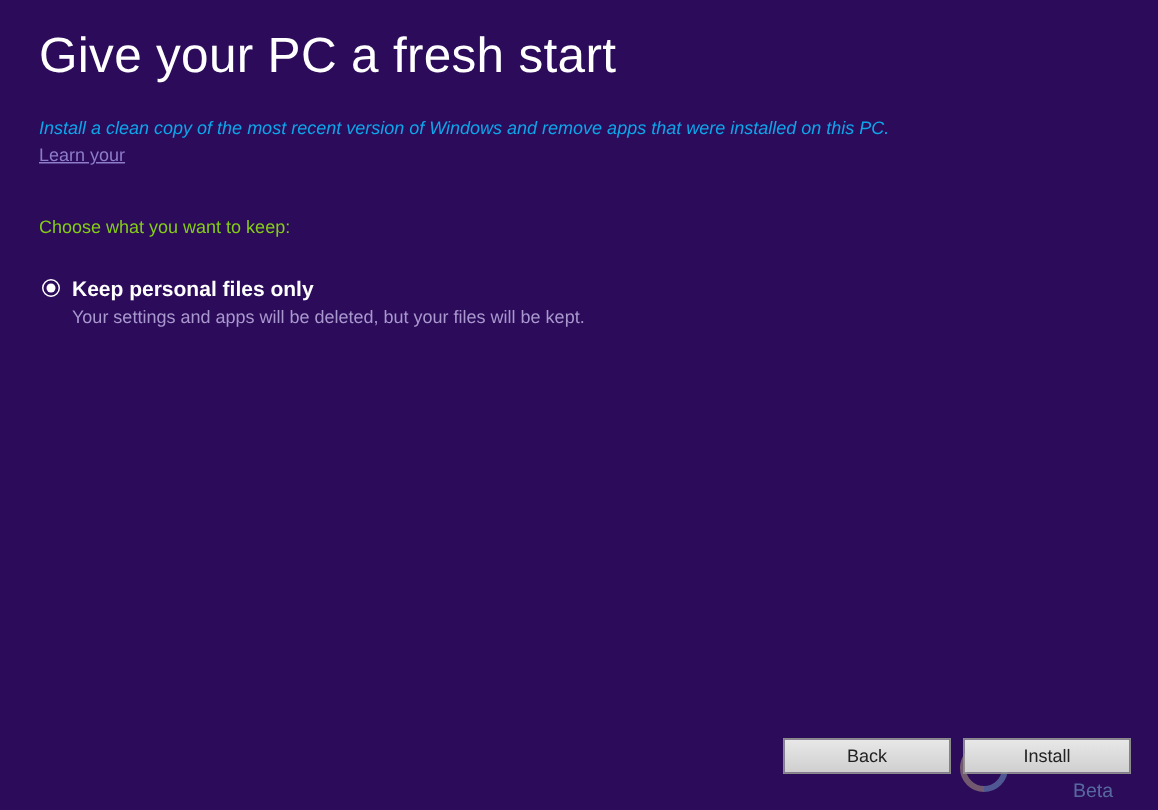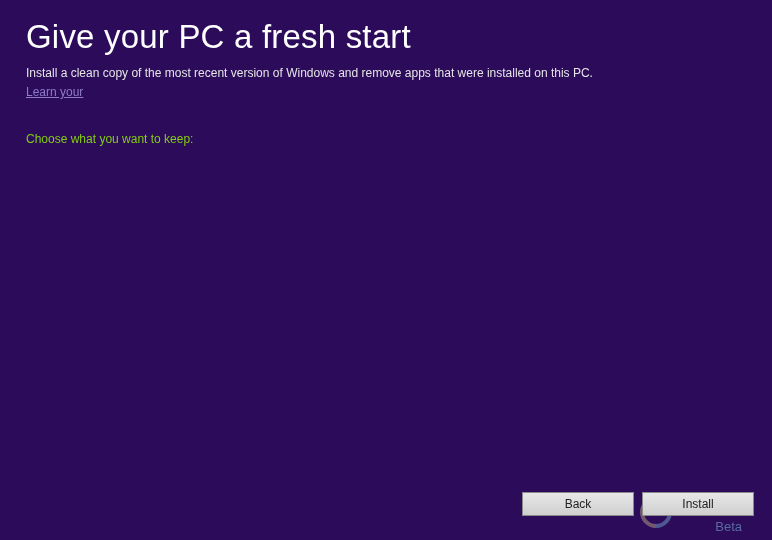--- a/index.html
+++ b/index.html
@@ -16,27 +16,28 @@
       position: relative;
       overflow: hidden;
     }
     .container {
       padding: 18px 26px;
     }
     .title {
       font-size: 33px;
       font-weight: 300;
       color: #ffffff;
-      margin-bottom: 10px;
+      margin-bottom: 22px;
       letter-spacing: 0.2px;
     }
     .subtitle {
       font-size: 12px;
-      color: #e5e5e5;
+      color: #0ea5e9;
       margin-bottom: 2px;
+      font-style: italic;
     }
     .learn-more {
       font-size: 12px;
       color: #8d7cc9;
       text-decoration: underline;
       cursor: pointer;
       display: inline-block;
     }
     .section-label {
       font-size: 12px;
@@ -131,20 +132,29 @@
 </head>
 <body>
 
 <div class="container">
   <h1 class="title">Give your PC a fresh start</h1>
   <div class="subtitle">Install a clean copy of the most recent version of Windows and remove apps that were installed on this PC.</div>
   <a class="learn-more">Learn your</a>
 
   <div class="section-label">Choose what you want to keep:</div>
 
+  <div class="option">
+    <div class="option-header">
+      <span class="radio">
+        <span class="radio-dot"></span>
+      </span>
+      <span class="option-title">Keep personal files only</span>
+    </div>
+    <div class="option-desc">Your settings and apps will be deleted, but your files will be kept.</div>
+  </div>
 
 </div>
 
 <div class="watermark">
   <div class="watermark-circle">
     <svg width="32" height="32" viewBox="0 0 32 32">
       <path d="M16 2 A14 14 0 0 1 16 30" fill="none" stroke="#7bb6d9" stroke-width="4"></path>
       <path d="M16 2 A14 14 0 0 0 16 30" fill="none" stroke="#c9b88a" stroke-width="4"></path>
     </svg>
   </div>

